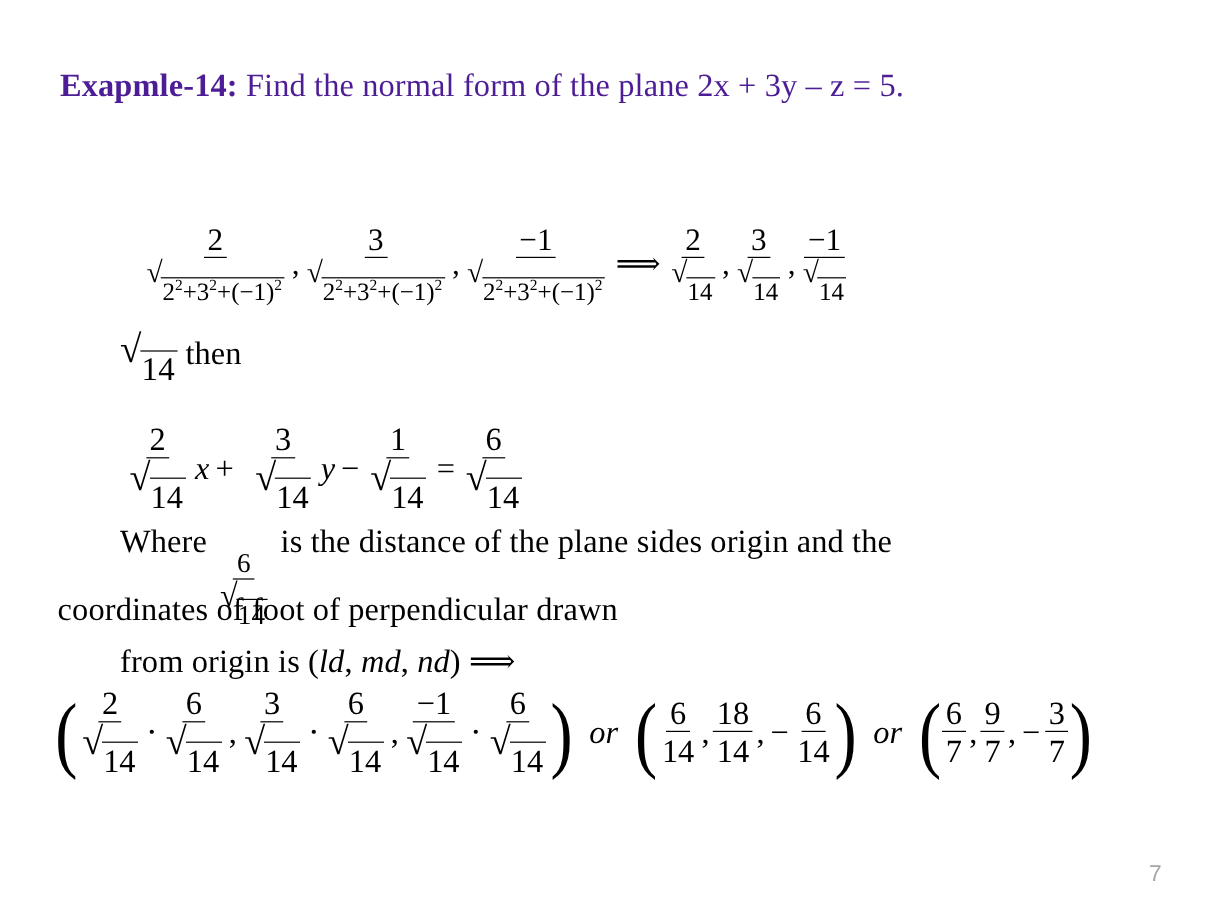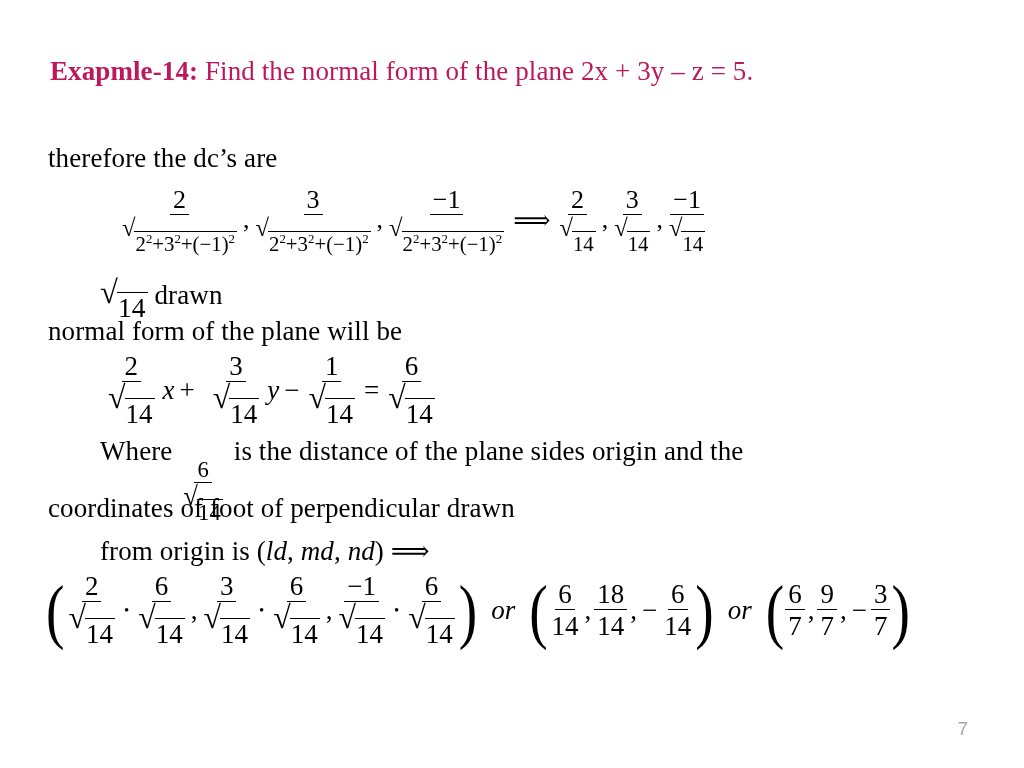--- a/index.html
+++ b/index.html
@@ -24,21 +24,21 @@
 
   
   .line {
     position: absolute;
     white-space: nowrap;
     font-size: 27px;
     line-height: 1;
     letter-spacing: .1px;
   }
   .bold { font-weight: bold; }
-  .red  { color: #be185d; }
+  .red  { color: #4c1d95; }
   .ital { font-style: italic; }
 
   
   .math {
     position: absolute;
     white-space: nowrap;
     font-family: "Liberation Serif", "DejaVu Serif", serif;
     display: flex;
     align-items: center;
   }
@@ -110,21 +110,20 @@
 </head>
 <body>
 
 <div class="slide">
 
   <div class="line red" id="heading" style="left:50px; top:58px;">
     <span class="bold">Exapmle-14:</span><span> Find the normal form of the plane 2x + 3y – z = 5.</span>
   </div>
 
 
-  <div class="line" style="left:48px; top:145px;">therefore the dc’s are</div>
 
   <div class="math" id="dc-line">
 
     <span class="frac">
       <span class="num">2</span>
       <span class="den">
         <span class="sqrt">
           <span class="rad">√</span>
           <span class="rcd"><span>2</span><sup class="exp">2</sup><span></span><span>+3</span><sup class="exp">2</sup><span>+(−1)</span><sup class="exp">2</sup></span>
         </span>
@@ -187,24 +186,23 @@
           <span class="rcd">14</span>
         </span>
       </span>
     </span>
   </div>
 
   <div class="line" style="left:100px; top:278px;">
     <span class="sqrt" style="font-size:1.02em;">
         <span class="rad">√</span>
         <span class="rcd">14</span>
-      </span><span> drawn</span>
-  </div>
-
-  <div class="line" style="left:48px; top:318px;">normal form of the plane will be</div>
+      </span><span> then</span>
+  </div>
+
 
   <div class="math" id="normal-form">
     <span class="frac">
       <span class="num">2</span>
       <span class="den">
         <span class="sqrt">
           <span class="rad">√</span>
           <span class="rcd">14</span>
         </span>
       </span>

